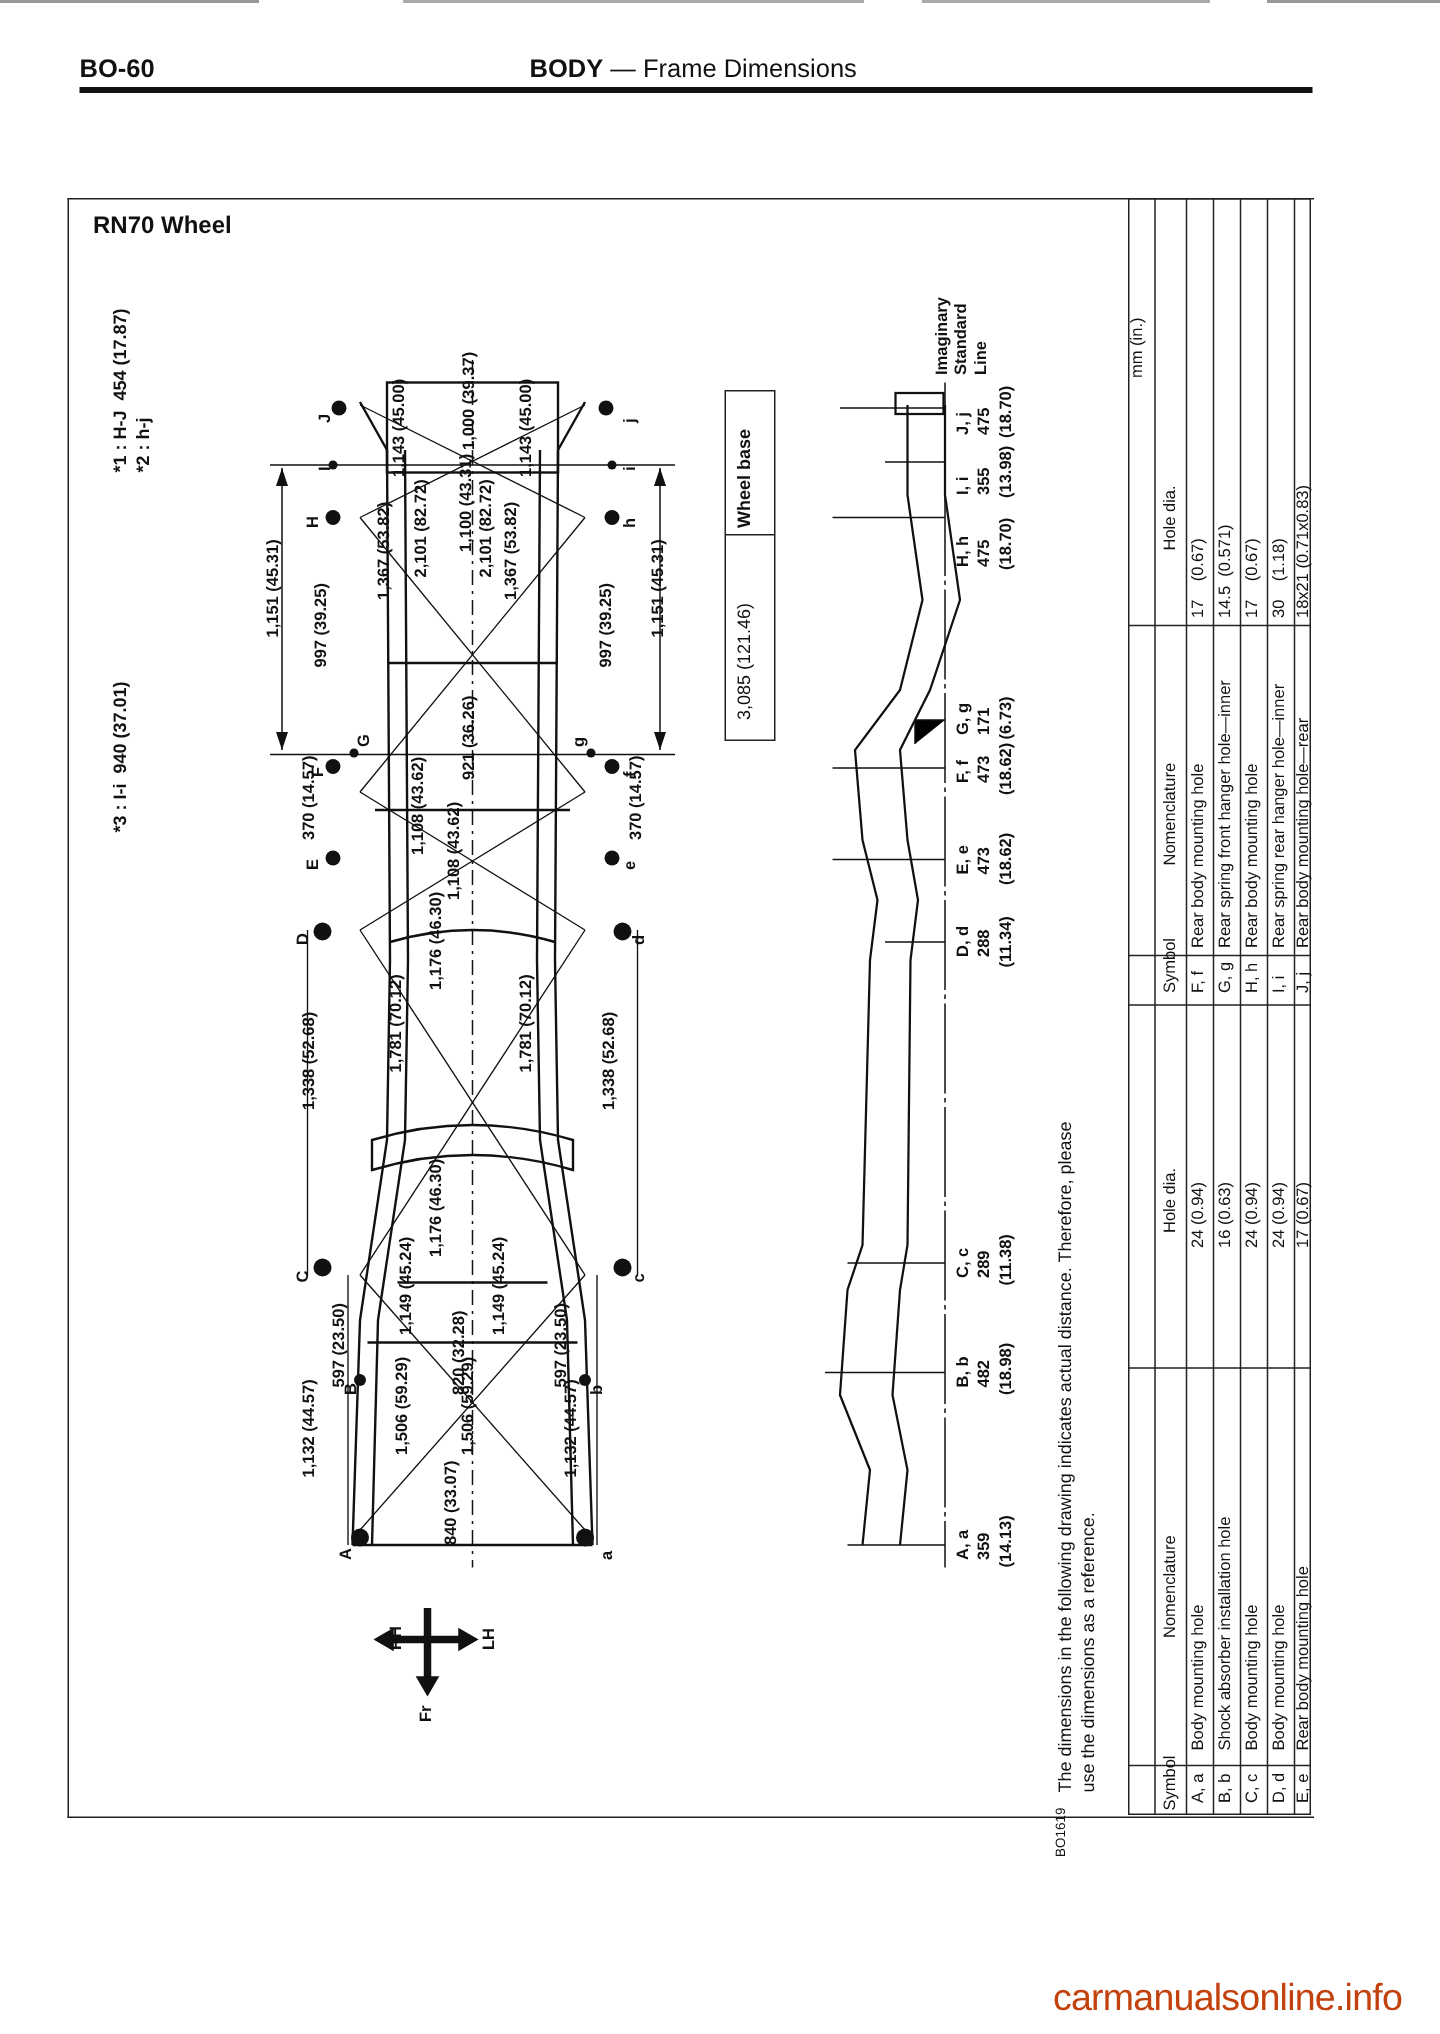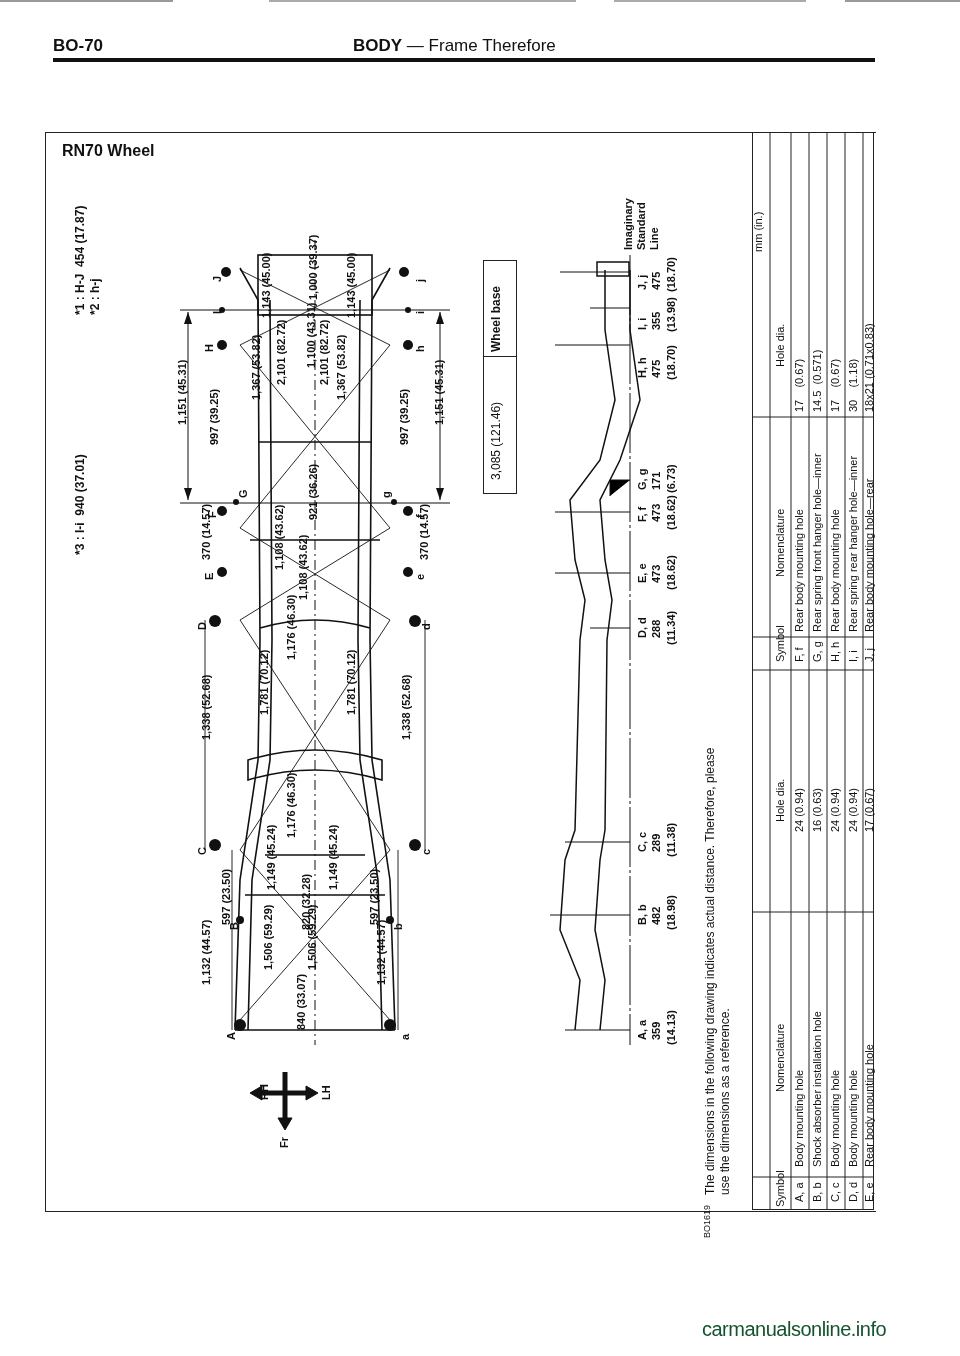--- a/index.html
+++ b/index.html
@@ -15,33 +15,33 @@
   .wb{position:absolute;left:483px;top:260px;width:32px;height:232px;border:1.2px solid #222;}
   .wb .cell{position:absolute;left:0;width:32px;border-top:1.2px solid #222;}
   .legend{font-size:11px;font-weight:bold;line-height:13px;}
   .dimlbl{font-size:11px;font-weight:bold;line-height:12px;text-align:center;}
   .note{font-size:12px;line-height:15px;}
   
   .tbl{position:absolute;left:752px;top:132px;width:122px;height:1078px;}
   .tbl svg{position:absolute;left:0;top:0;}
   .tcell{position:absolute;font-size:11px;white-space:nowrap;transform-origin:0 0;transform:rotate(-90deg);}
   .code{position:absolute;left:700px;top:1205px;font-size:9px;}
-  .wm{position:absolute;left:702px;top:1318px;font-size:20px;color:#14532d;letter-spacing:-0.5px;}
+  .wm{position:absolute;left:702px;top:1318px;font-size:25px;color:#c2410c;letter-spacing:-0.5px;}
   .top-rule{position:absolute;top:0;left:0;width:960px;height:2px;background:linear-gradient(90deg,#999 0,#999 18%,#fff 18%,#fff 28%,#aaa 28%,#aaa 60%,#fff 60%,#fff 64%,#aaa 64%,#aaa 84%,#fff 84%,#fff 88%,#999 88%);}
 </style>
 </head>
 <body>
 
 <div class="top-rule"></div>
 
-<div class="hdr-left">BO-70</div>
+<div class="hdr-left">BO-60</div>
 <div class="hdr-title">
   <b>BODY</b>
   <span>—</span>
-  <span>Frame Therefore</span>
+  <span>Frame Dimensions</span>
 </div>
 <div class="hdr-rule"></div>
 
 <div class="frame"></div>
 <div class="series">RN70 Wheel</div>
 
 <div class="rot notes" style="left:73px;top:315px;">
   <span>*1</span> : <span>H-J</span>&nbsp;&nbsp;<span>454 (17.87)</span>
 </div>
 <div class="rot notes" style="left:88px;top:315px;">

